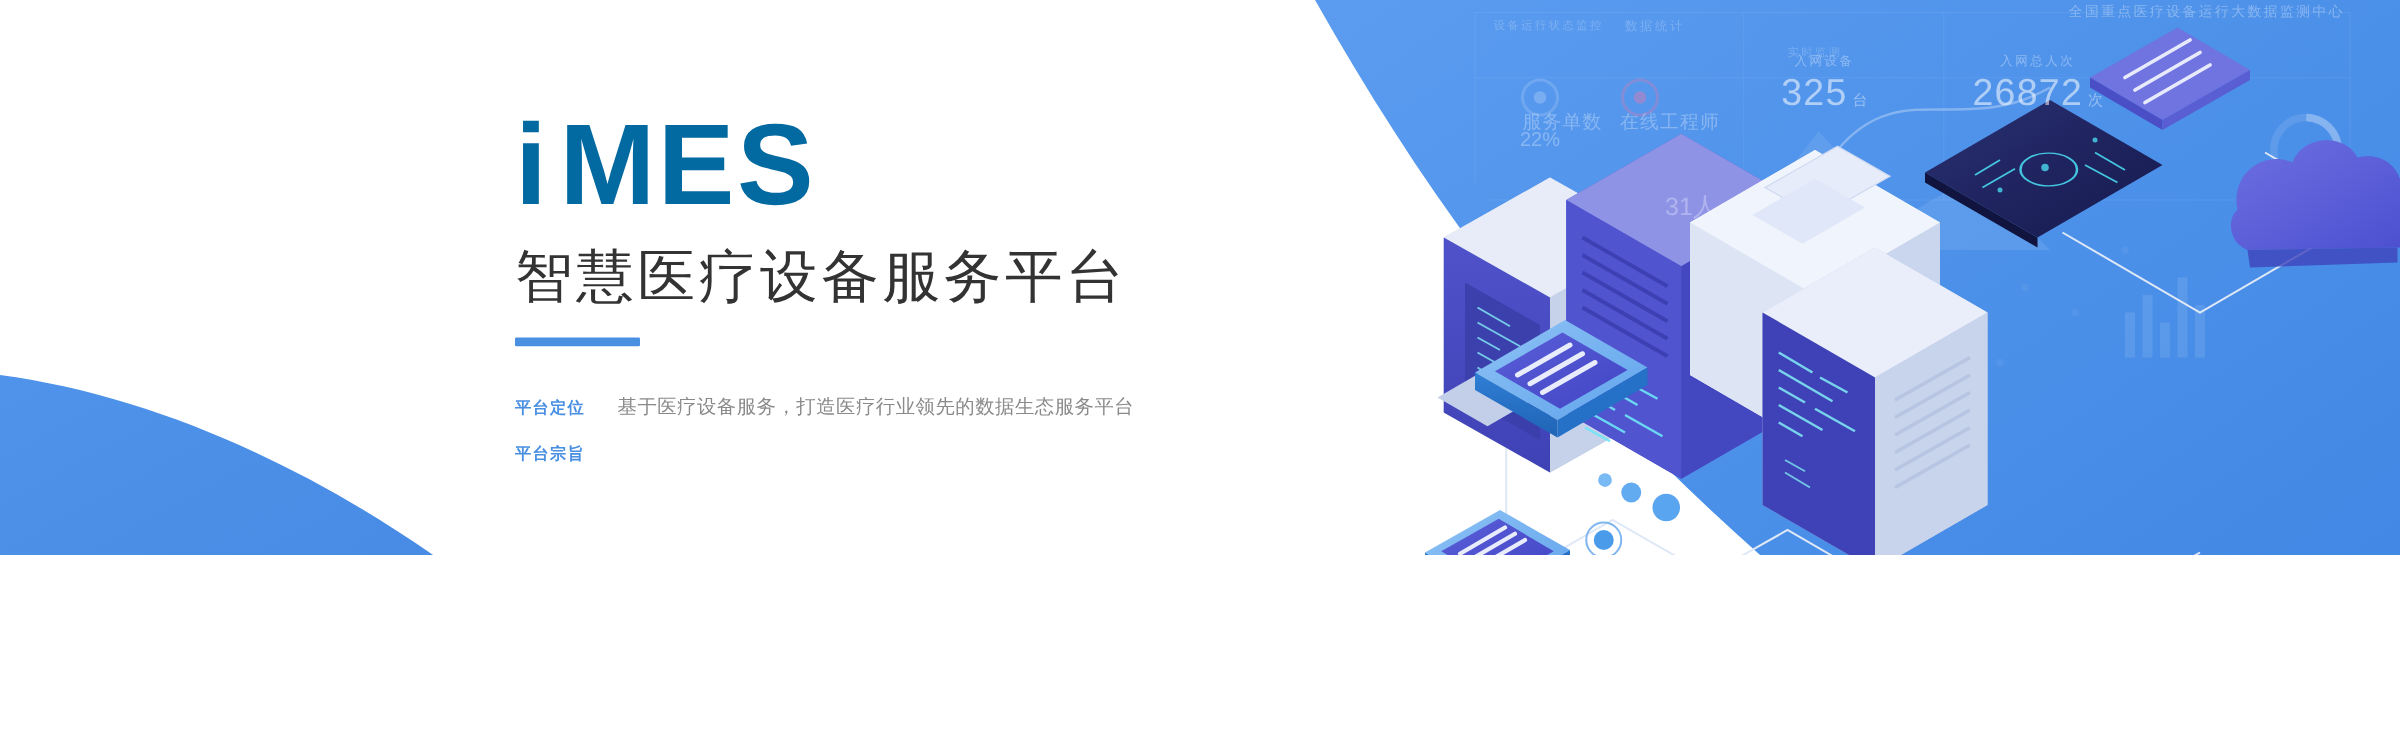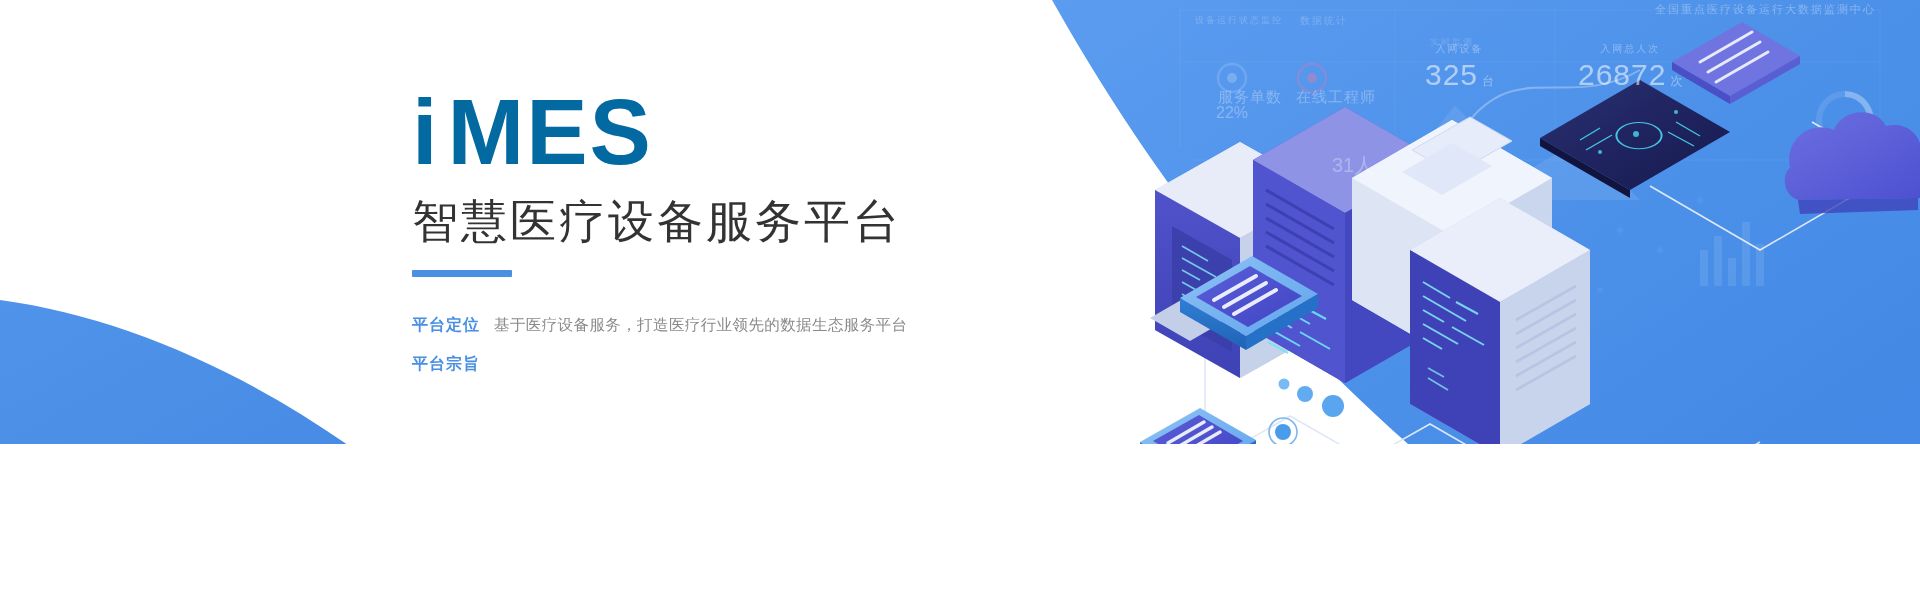--- a/index.html
+++ b/index.html
@@ -50,25 +50,25 @@
   .features { margin-top:38px; }
   .feature-row {
     display:flex;
     align-items:baseline;
     margin-bottom:18px;
     white-space:nowrap;
   }
   .feature-row:last-child { margin-bottom:0; }
   .f-label {
     color:#4a90e2;
-    font-size:16px;
+    font-size:13px;
     font-weight:700;
     letter-spacing:1px;
     flex:0 0 auto;
-    margin-right:14px;
+    margin-right:26px;
   }
   .f-text {
     color:#8a8a8a;
     font-size:15.5px;
     letter-spacing:0.4px;
     flex:0 0 auto;
   }
 
   
   .dash { position:absolute; z-index:3; pointer-events:none; }

